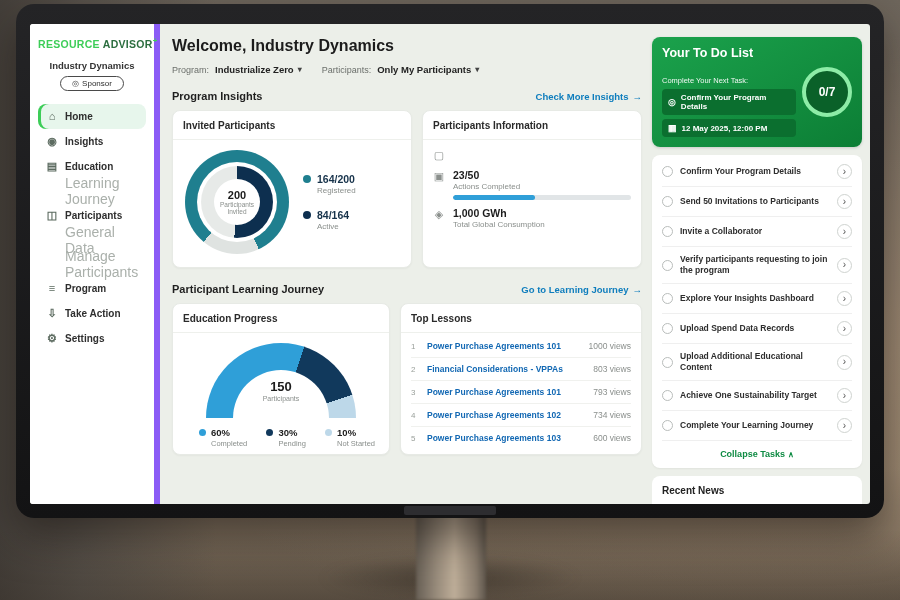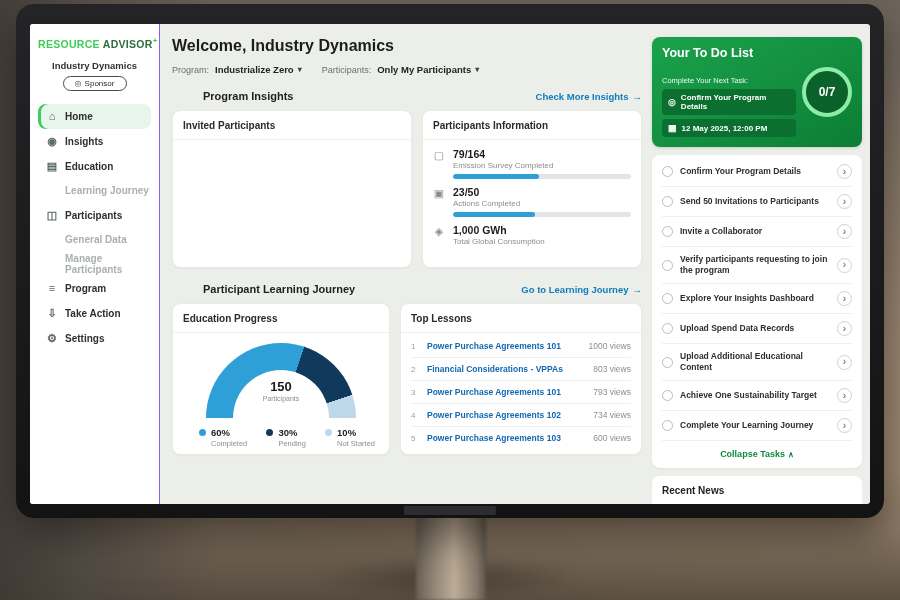--- a/index.html
+++ b/index.html
@@ -20,45 +20,45 @@
     background:linear-gradient(90deg,#675f55 0%,#998c7c 30%,#bdad98 55%,#8a7d6e 85%,#5e564c 100%);}
   .monitor{position:absolute;left:16px;top:4px;width:868px;height:514px;border-radius:18px;
     background:linear-gradient(180deg,#242426,#131314);box-shadow:0 18px 42px rgba(22,17,12,.55);}
   .bezel-mount{position:absolute;left:50%;bottom:3px;transform:translateX(-50%);
     width:92px;height:9px;background:#2d2d30;border-radius:2px;}
   .screen{position:absolute;left:14px;top:20px;width:840px;height:480px;background:#ecefe9;
     overflow:hidden;border-radius:3px;}
 
   
   .sidebar{position:absolute;left:0;top:0;bottom:0;width:130px;background:#fff;
-    border-right:1px solid #8b5cf6;padding:12px 8px;box-sizing:border-box;}
+    border-right:6px solid #8b5cf6;padding:12px 8px;box-sizing:border-box;}
   .brand{font-size:10.5px;font-weight:bold;letter-spacing:.3px;white-space:nowrap;}
   .brand .b1{color:#3dcd58;}
   .brand .b2{color:#2c6e3f;}
   .brand .plus{color:#3dcd58;font-size:8px;vertical-align:super;}
   .org{text-align:center;margin-top:10px;font-size:9.5px;font-weight:bold;color:#333;}
   .badge{margin:5px auto 0;width:62px;border:1px solid #4a4a4a;border-radius:10px;font-size:8px;
     color:#2c2c2c;display:flex;align-items:center;justify-content:center;gap:3px;padding:2px 0;background:#fff;}
   .badge .b-ico{font-size:8px;color:#444;}
   .nav{margin-top:13px;display:flex;flex-direction:column;}
   .nav-item{display:flex;align-items:center;gap:7px;height:25px;padding:0 8px;border-radius:8px;
     font-size:10px;font-weight:bold;color:#2e2e2e;cursor:pointer;}
   .nav-item .nav-ico{color:#5c6b60;font-size:11px;width:12px;text-align:center;}
   .nav-item.active{background:#e7f6ec;box-shadow:inset 3px 0 0 #3dcd58;}
-  .nav-sub{height:24px;display:flex;align-items:center;padding-left:27px;font-size:10px;color:#aab0ab;cursor:pointer;font-weight:bold;}
+  .nav-sub{height:24px;display:flex;align-items:center;padding-left:27px;font-size:14px;color:#aab0ab;cursor:pointer;}
 
   
   .main{position:absolute;left:142px;top:0;width:470px;bottom:0;padding-top:13px;}
   .welcome{font-size:16px;font-weight:bold;color:#1c1c1c;margin:0;}
   .filters{display:flex;align-items:center;gap:6px;margin-top:9px;font-size:9px;color:#6b6f6b;}
   .f-group2{margin-left:14px;}
   .f-value{font:inherit;border:0;background:none;font-weight:bold;color:#222;font-size:9.5px;
     display:flex;align-items:center;gap:4px;cursor:pointer;padding:0;}
   .caret{font-size:8px;color:#444;}
-  .sec-row{display:flex;align-items:center;justify-content:space-between;margin-top:15px;margin-left:31px;}
+  .sec-row{display:flex;align-items:center;justify-content:space-between;margin-top:15px;}
   .sec-title{font-size:11px;font-weight:bold;color:#1f1f1f;}
   .sec-link{font-size:9.5px;font-weight:bold;color:#0e7dbd;display:flex;gap:4px;align-items:center;
     cursor:pointer;text-decoration:none;}
   .cards{display:flex;gap:10px;margin-top:8px;}
   .card{background:#fff;border-radius:8px;border:1px solid #e7eae5;box-shadow:0 1px 2px rgba(0,0,0,.04);
     box-sizing:border-box;}
   .card-head{font-size:10px;font-weight:bold;color:#2a2a2a;padding:9px 10px 8px;border-bottom:1px solid #eef0ec;}
 
   
   .invited-card{width:240px;height:158px;}
@@ -221,35 +221,53 @@
             <span>Check More Insights</span>
             <span>→</span>
           </a>
         </div>
 
         <div class="cards">
 
           <div class="card invited-card">
             <div class="card-head">Invited Participants</div>
             <div class="invited-body">
+              <div class="donut">
+                <div class="donut-outer" style="background: conic-gradient(from 220deg, rgb(31, 127, 143) 0deg, rgb(31, 127, 143) 82%, rgb(223, 227, 225) 82%, rgb(223, 227, 225) 100%);"></div>
+                <div class="donut-gap"></div>
+                <div class="donut-inner" style="background: conic-gradient(rgb(13, 47, 79) 0deg, rgb(13, 47, 79) 51.2%, rgb(231, 234, 232) 51.2%, rgb(231, 234, 232) 100%);"></div>
+                <div class="donut-hole">
+                  <span class="donut-val">200</span>
+                  <span class="donut-cap">Participants Invited</span>
+                </div>
+              </div>
+              <div class="inv-legend">
+                <div class="leg-item">
+                  <span class="leg-dot" style="background: rgb(31, 127, 143);"></span>
+                  <div>
+                    <div class="leg-val">164/200</div>
+                    <div class="leg-cap">Registered</div>
+                  </div>
+                </div>
+                <div class="leg-item">
+                  <span class="leg-dot" style="background: rgb(13, 47, 79);"></span>
+                  <div>
+                    <div class="leg-val">84/164</div>
+                    <div class="leg-cap">Active</div>
+                  </div>
+                </div>
+              </div>
             </div>
           </div>
 
           <div class="card info-card">
             <div class="card-head">Participants Information</div>
             <div class="info-body">
               <div class="info-row">
                 <span class="info-ico">▢</span>
-                <div class="info-block">
-                  <div class="info-val">79/164</div>
-                  <div class="info-cap">Emission Survey Completed</div>
-                  <div class="info-bar">
-                      <div class="info-bar-fill" style="width: 48.2%;"></div>
-                    </div>
-                </div>
               </div>
               <div class="info-row">
                 <span class="info-ico">▣</span>
                 <div class="info-block">
                   <div class="info-val">23/50</div>
                   <div class="info-cap">Actions Completed</div>
                   <div class="info-bar">
                       <div class="info-bar-fill" style="width: 46%;"></div>
                     </div>
                 </div>

